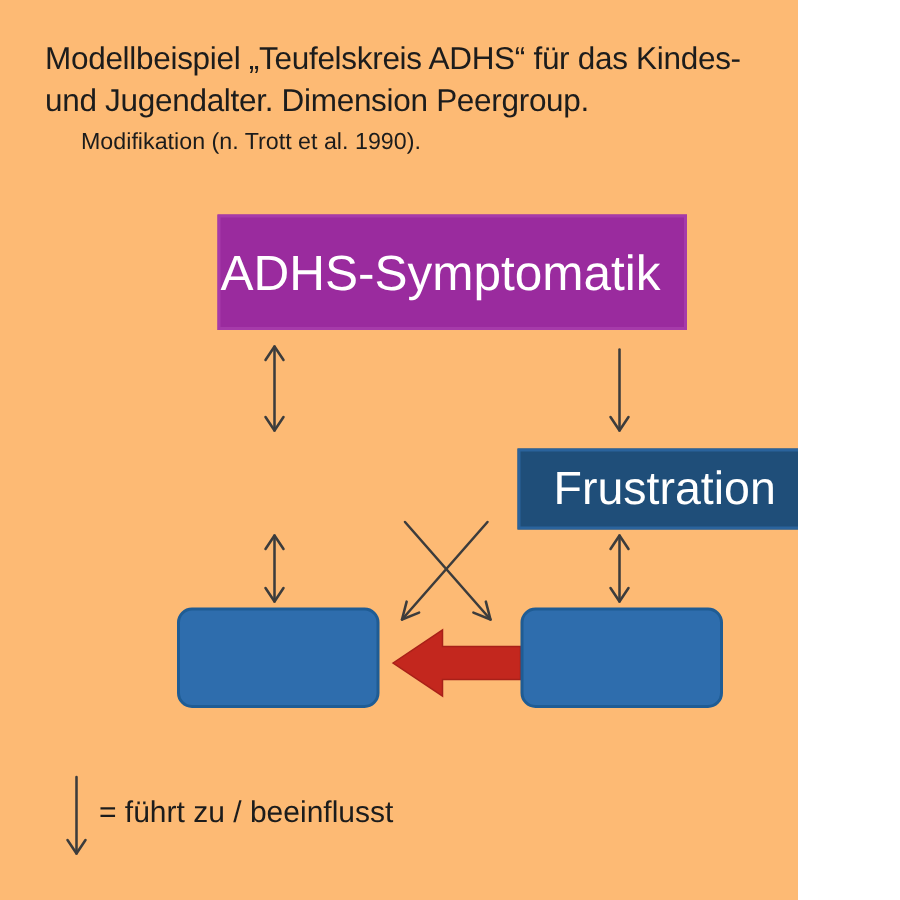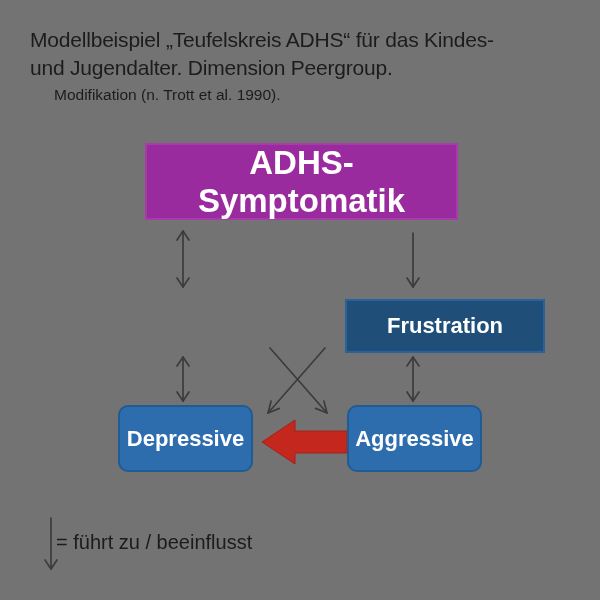--- a/index.html
+++ b/index.html
@@ -1,20 +1,20 @@
 <!DOCTYPE html>
 <html style="--purple: #9A2B9E; --purple-border: #A63BAA; --dark-blue: #1F4E79; --dark-blue-border: #2A639C; --medium-blue: #2E6DAD; --medium-blue-border: #1F5C94; --arrow: #3C3C3C;"><head>
 <meta charset="utf-8">
 <style>
   html, body { margin: 0; padding: 0; background: #fff; }
   #canvas {
     position: relative;
-    width: 600px;
+    width: 532px;
     height: 600px;
-    background: #737373;
+    background: #fdba74;
     font-family: "Liberation Sans", sans-serif;
     overflow: hidden;
   }
   .title-block {
     position: absolute;
     left: 30px;
     top: 26px;
     color: #1c1c1c;
   }
   .title-line {
@@ -27,44 +27,44 @@
     font-size: 15.5px;
     line-height: 21px;
     margin-top: 2px;
     white-space: nowrap;
     margin-left: 24px;
   }
   .node {
     position: absolute;
     display: flex;
     flex-direction: column;
-    align-items: center;
+    align-items: flex-start;
     justify-content: center;
     color: #ffffff;
     text-align: center;
     box-sizing: border-box;
-    font-weight: bold;
   }
   #node-adhs {
     left: 145px; top: 143px; width: 313px; height: 77px;
     background: var(--purple, #9A2B9E);
     border: 2px solid var(--purple-border, #A63BAA);
     font-size: 33px;
   }
   #node-aussenseitertum {
     left: 57px; top: 298px; width: 190px; height: 55px;
     background: var(--dark-blue, #1F4E79);
     border: 2px solid var(--dark-blue-border, #2A639C);
     font-size: 23px;
   }
   #node-frustration {
     left: 345px; top: 299px; width: 200px; height: 54px;
     background: var(--dark-blue, #1F4E79);
     border: 2px solid var(--dark-blue-border, #2A639C);
-    font-size: 22px;
+    font-size: 31px;
+    padding-left: 22px;
   }
   #node-depressive, #node-aggressive {
     width: 135px; height: 67px;
     background: var(--medium-blue, #2E6DAD);
     border: 2px solid var(--medium-blue-border, #1F5C94);
     border-radius: 10px;
     font-size: 22px;
     line-height: 29px;
   }
   #node-depressive { left: 118px; top: 405px; }
@@ -77,21 +77,21 @@
   }
   .thin-arrow line, .thin-arrow polyline {
     stroke: var(--arrow, #3C3C3C);
     stroke-width: 1.7;
     fill: none;
     stroke-linecap: round;
     stroke-linejoin: round;
   }
   .legend-text {
     position: absolute;
-    left: 56px;
+    left: 66px;
     top: 531px;
     font-size: 20px;
     color: #1c1c1c;
     white-space: nowrap;
   }
 </style>
 </head>
 <body>
 
 <div id="canvas">
@@ -148,22 +148,20 @@
   <div class="node" id="node-adhs">
     <span>ADHS-Symptomatik</span>
   </div>
 
 
   <div class="node" id="node-frustration">
     <span>Frustration</span>
   </div>
 
   <div class="node" id="node-depressive">
-    <span>Depressive</span>
   </div>
 
   <div class="node" id="node-aggressive">
-    <span>Aggressive</span>
   </div>
 
   <div class="legend-text">= führt zu / beeinflusst</div>
 
 </div>
 
 </body></html>

